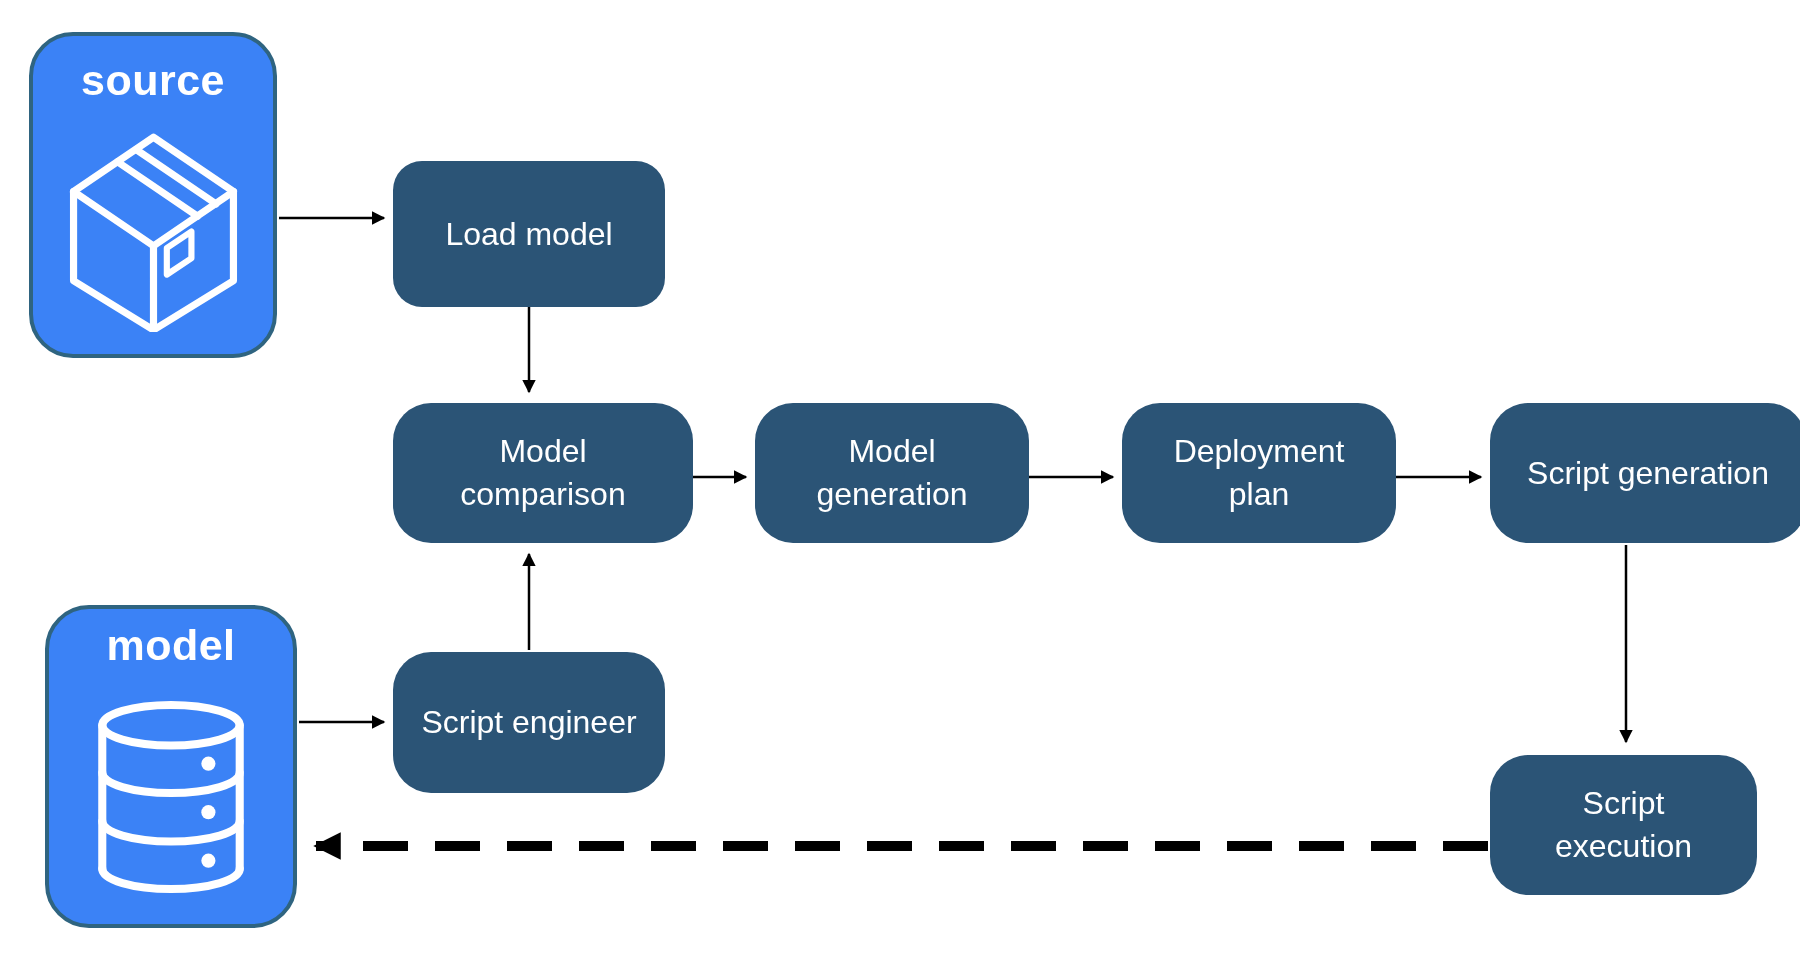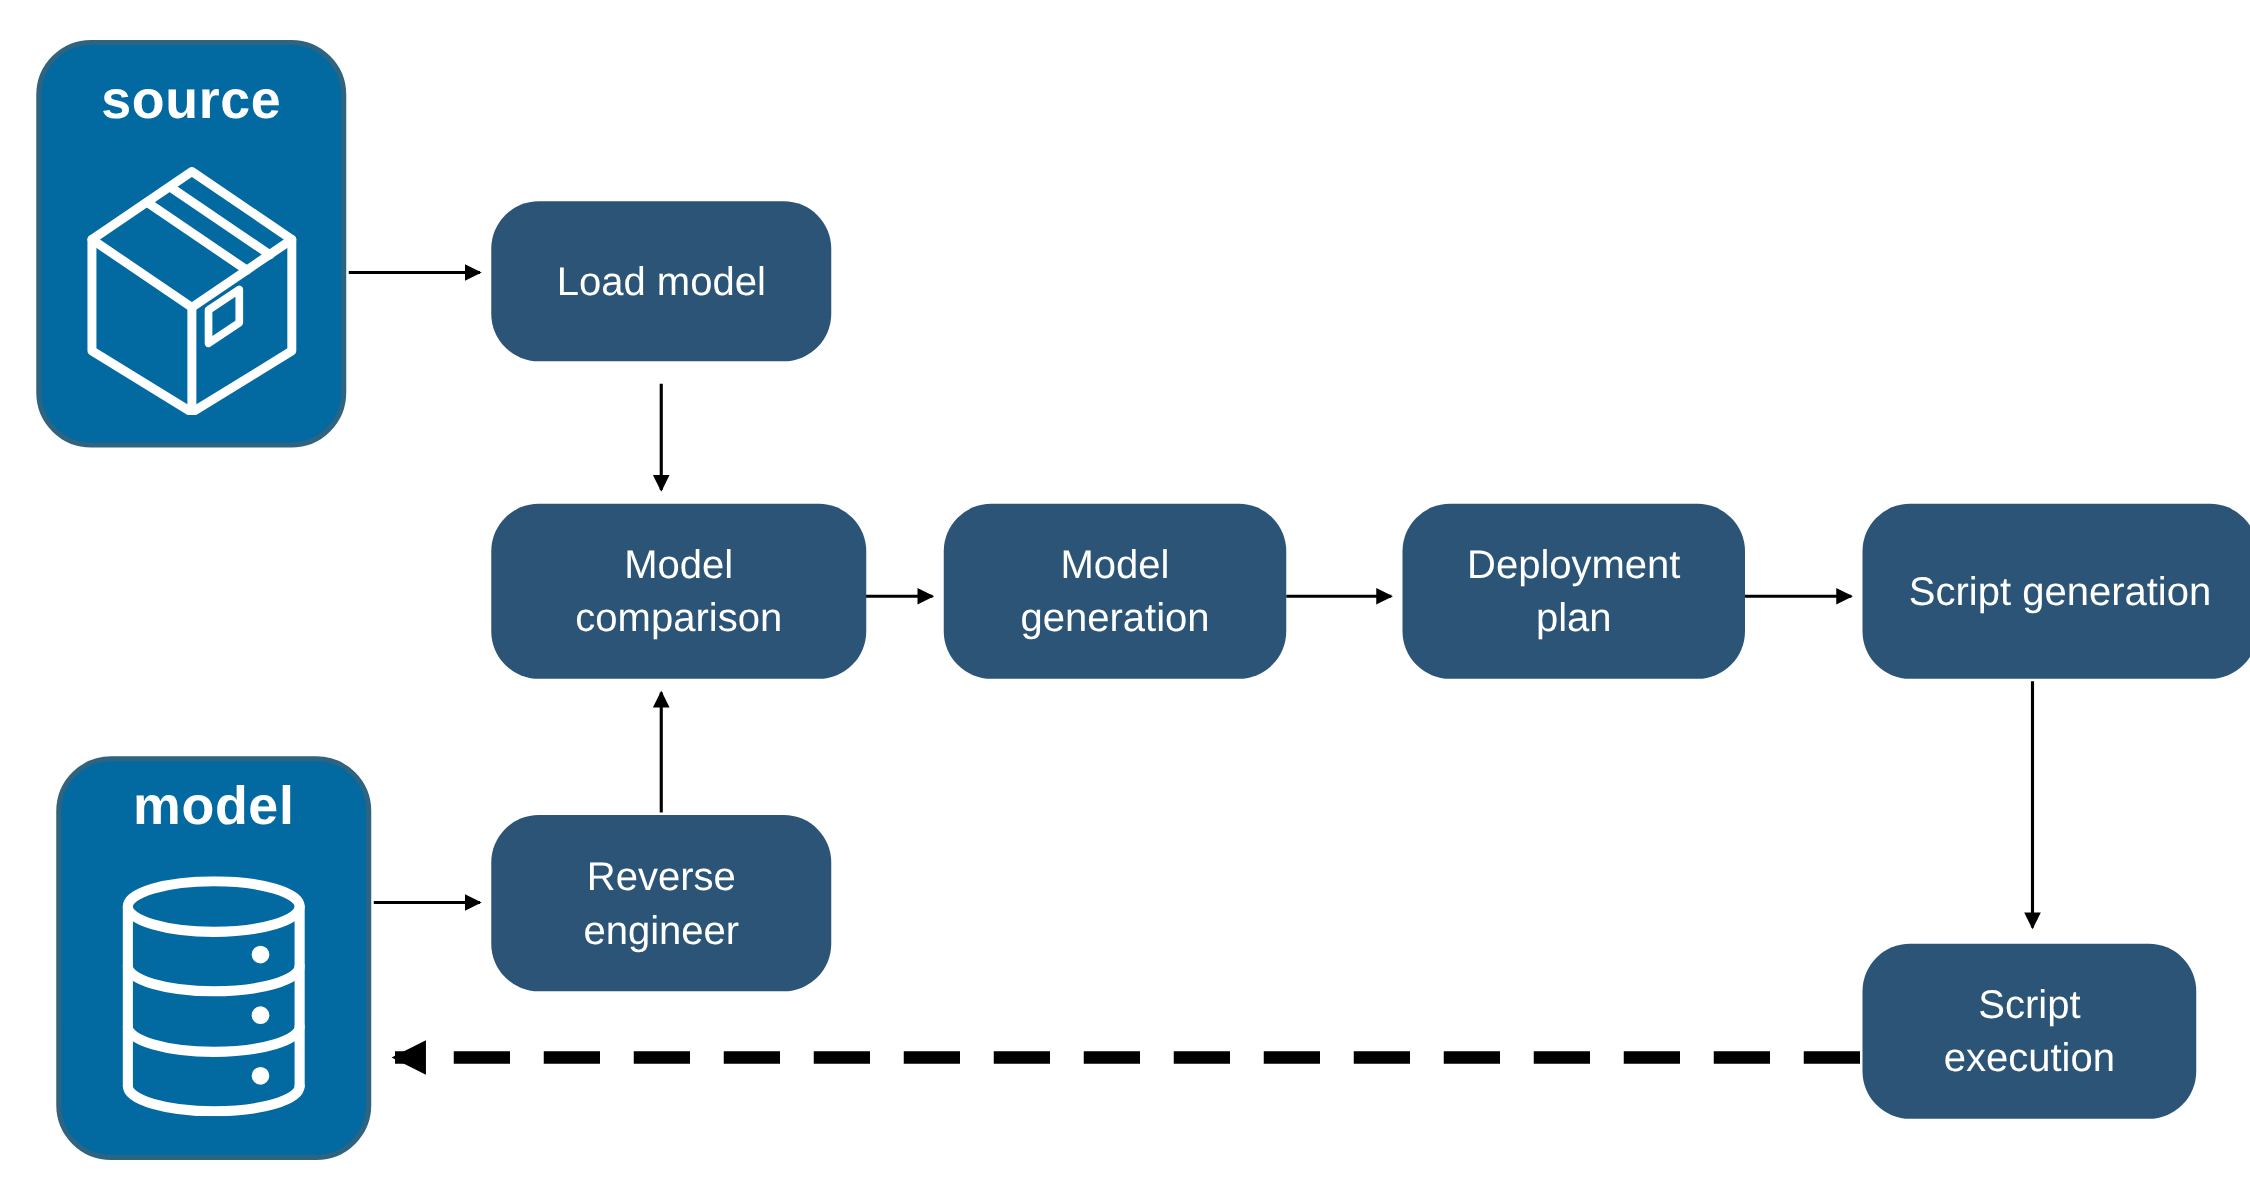--- a/index.html
+++ b/index.html
@@ -16,21 +16,21 @@
     background:#2B5476;
     border-radius:38px;
     display:flex;align-items:center;justify-content:center;
     text-align:center;
     color:#ffffff;
     font-size:32px;line-height:1.34;
     padding:0 28px;box-sizing:border-box;
   }
   .entity{
     position:absolute;
-    background:#0369a1;
+    background:#3b82f6;
     border:4px solid #2F6480;
     border-radius:44px;
     box-sizing:border-box;
     display:flex;flex-direction:column;align-items:center;
     color:#ffffff;
   }
   .entity-label{
     font-size:43px;font-weight:700;letter-spacing:0.5px;
     margin-top:20px;
   }
@@ -86,41 +86,41 @@
         <path d="M7,166 A68,20 0 0 0 143,166"></path>
         <path d="M7,71 A68,20 0 0 0 143,71"></path>
         <path d="M7,119 A68,20 0 0 0 143,119"></path>
         <circle cx="112" cy="62" r="7" fill="#ffffff" stroke="none"></circle>
         <circle cx="112" cy="110" r="7" fill="#ffffff" stroke="none"></circle>
         <circle cx="112" cy="158" r="7" fill="#ffffff" stroke="none"></circle>
       </svg>
     </div>
   </div>
 
-  <div class="node" style="left:393px;top:161px;width:272px;height:128px;">
+  <div class="node" style="left:393px;top:161px;width:272px;height:146px;border-radius:29px;">
     <span>Load model</span>
   </div>
 
   <div class="node" style="left:393px;top:403px;width:300px;height:140px;">
     <span>Model comparison</span>
   </div>
 
   <div class="node" style="left:755px;top:403px;width:274px;height:140px;">
     <span>Model generation</span>
   </div>
 
   <div class="node" style="left:1122px;top:403px;width:274px;height:140px;text-align:center;">
     <span>Deployment plan</span>
   </div>
 
   <div class="node" style="left:1490px;top:403px;width:316px;height:140px;">
     <span>Script generation</span>
   </div>
 
   <div class="node" style="left:393px;top:652px;width:272px;height:141px;">
-    <span>Reverse engineer</span>
+    <span>Script engineer</span>
   </div>
 
   <div class="node" style="left:1490px;top:755px;width:267px;height:140px;">
     <span>Script execution</span>
   </div>
 
 </div>
 
 </body></html>

